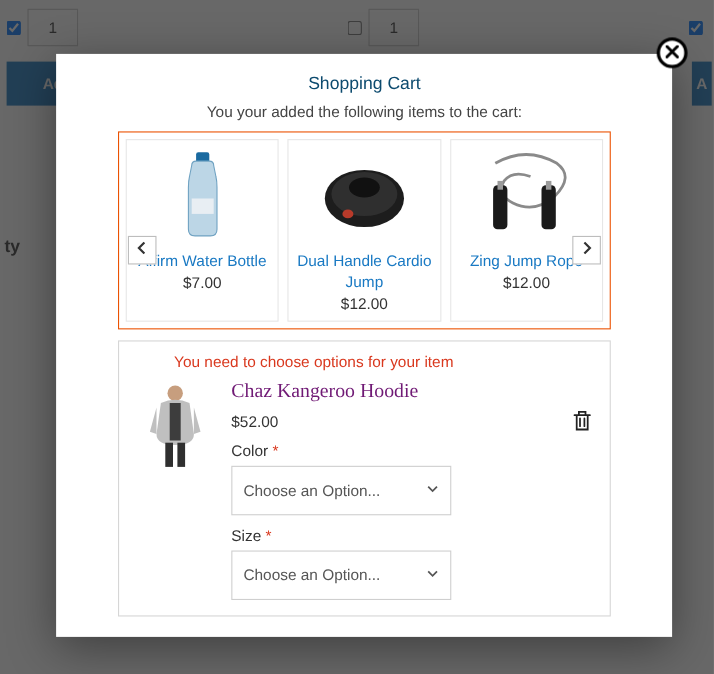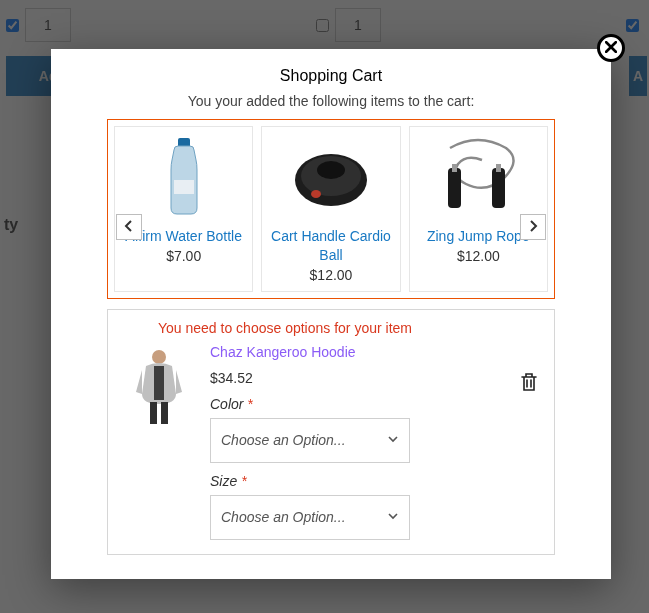--- a/index.html
+++ b/index.html
@@ -58,21 +58,21 @@
   }
   .close-btn svg { width: 12px; height: 12px; }
   .modal-inner {
     position: absolute;
     inset: 6px;
     overflow-y: scroll;
   }
   .modal-inner::-webkit-scrollbar { width: 14px; }
   .modal-inner::-webkit-scrollbar-track { background: #f1f1f1; }
   .modal-inner::-webkit-scrollbar-thumb { background: #c1c1c1; border-radius: 2px; }
-  .cart-title { text-align: center; padding: 12px 0 8px; font-size: 16px; color: #000000; }
+  .cart-title { text-align: center; padding: 12px 0 8px; font-size: 16px; color: #0c4a6e; }
   .cart-sub { text-align: center; font-size: 14px; color: #444; padding-bottom: 10px; }
   .carousel-wrap {
     margin: 0 50px 10px 50px;
     border: 1px solid #eb5202;
     padding: 6px;
     position: relative;
   }
   .carousel {
     display: flex; gap: 8px; align-items: stretch;
   }
@@ -104,38 +104,38 @@
     border: 1px solid #d6d6d6;
     padding: 10px 12px 14px 12px;
   }
   .warn { color: #d9381e; font-size: 14px; margin-bottom: 8px; margin-left: 38px; }
   .opt-row { display: flex; gap: 12px; }
   .opt-img {
     width: 78px; height: 84px;
     display:flex; align-items:center; justify-content:center;
   }
   .opt-body { flex: 1; display:flex; flex-direction: column; gap: 10px; position: relative;}
-  .opt-name { color: #8b5cf6; font-size: 14px; cursor:pointer;}
+  .opt-name { color: #701a75; font-size: 18px; cursor:pointer;font-family:Liberation Serif, serif;}
   .opt-price { font-size: 14px; color: #333; }
   .trash {
     position: absolute; right: 4px; top: 28px; cursor: pointer;
   }
   .field-label { font-size: 14px; color: #333; }
   .req { color: #d9381e; }
   .select {
     width: 200px; height: 45px;
     border: 1px solid #cfcfcf;
     display:flex; align-items:center; justify-content: space-between;
     padding: 0 10px;
     font-size: 14px; color: #555;
     cursor: pointer;
     background: #fff;
   }
   .select svg { width: 12px; height: 12px; }
-  .opt-body .group { display:flex; flex-direction:column; gap:6px;font-style:italic; }
+  .opt-body .group { display:flex; flex-direction:column; gap:6px; }
 </style>
 </head>
 <body>
 
 <div class="backdrop">
   <div class="bg-row">
     <div class="bg-cell">
       <input type="checkbox" checked="" style="">
       <div class="bg-qty">1</div>
     </div>
@@ -199,21 +199,21 @@
         </div>
         <div class="card">
           <div class="card-img">
             <svg width="90" height="70" viewBox="0 0 90 70">
               <ellipse cx="45" cy="38" rx="36" ry="26" fill="#1d1d1d"></ellipse>
               <ellipse cx="45" cy="34" rx="30" ry="20" fill="#2f2f2f"></ellipse>
               <ellipse cx="45" cy="28" rx="14" ry="9" fill="#111"></ellipse>
               <ellipse cx="30" cy="52" rx="5" ry="4" fill="#b83a2a"></ellipse>
             </svg>
           </div>
-          <div class="card-name">Cart Handle Cardio Ball</div>
+          <div class="card-name">Dual Handle Cardio Jump</div>
           <div class="card-price">$12.00</div>
         </div>
         <div class="card">
           <div class="card-img">
             <svg width="96" height="78" viewBox="0 0 96 78">
               <path d="M20 10 Q48 -6 76 10 Q92 22 74 40 Q56 56 36 46 Q20 38 28 26 Q36 16 52 22" stroke="#8a8a8a" stroke-width="2.5" fill="none"></path>
               <rect x="18" y="30" width="13" height="40" rx="4" fill="#1a1a1a"></rect>
               <rect x="62" y="30" width="13" height="40" rx="4" fill="#1a1a1a"></rect>
               <rect x="22" y="26" width="5" height="8" fill="#9a9a9a"></rect>
               <rect x="66" y="26" width="5" height="8" fill="#9a9a9a"></rect>
@@ -234,21 +234,21 @@
             <path d="M18 20 Q31 14 44 20 L48 48 Q48 58 31 58 Q14 58 14 48 Z" fill="#bfbfbf"></path>
             <path d="M26 20 L36 20 L36 54 L26 54 Z" fill="#3d3d3d"></path>
             <path d="M14 24 L8 46 L14 48 Z" fill="#bfbfbf"></path>
             <path d="M48 24 L54 46 L48 48 Z" fill="#bfbfbf"></path>
             <rect x="22" y="56" width="7" height="22" fill="#2f2f2f"></rect>
             <rect x="33" y="56" width="7" height="22" fill="#2f2f2f"></rect>
           </svg>
         </div>
         <div class="opt-body">
           <div class="opt-name">Chaz Kangeroo Hoodie</div>
-          <div class="opt-price">$34.52</div>
+          <div class="opt-price">$52.00</div>
           <div class="trash">
             <span>
               <svg width="18" height="20" viewBox="0 0 18 20">
                 <path d="M2 5 H16 M6 5 V2 H12 V5 M4 5 V18 H14 V5 M7 8 V15 M11 8 V15" stroke="#222" stroke-width="1.6" fill="none" stroke-linecap="round"></path>
               </svg>
             </span>
           </div>
 
           <div class="group">
             <div>

